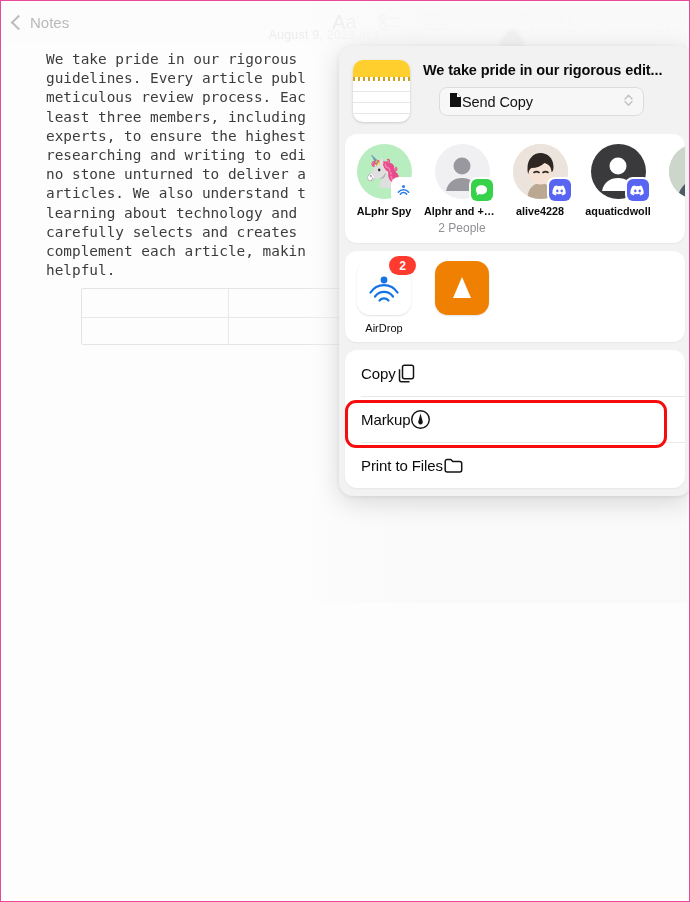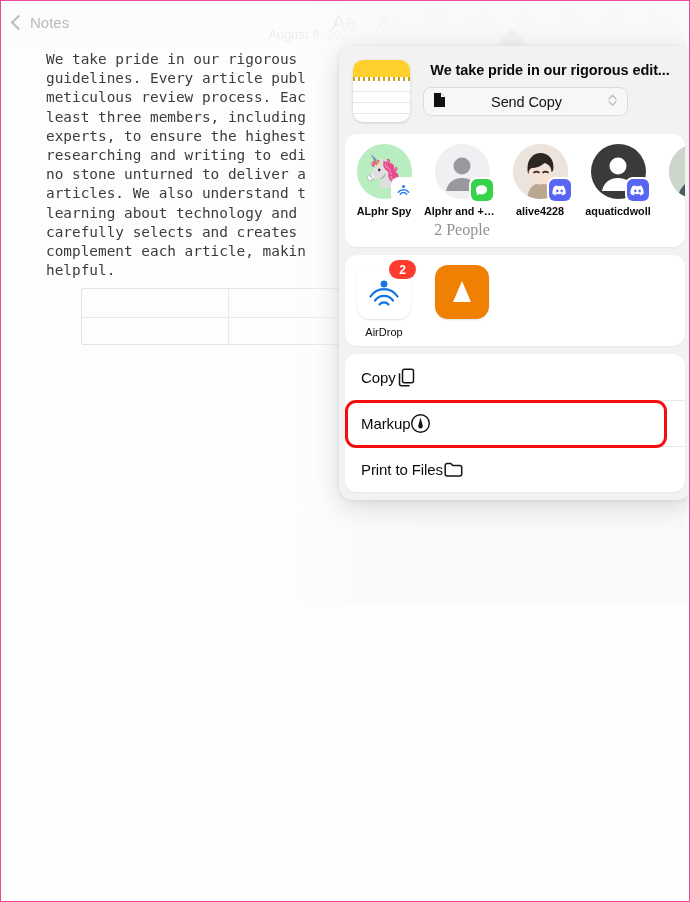--- a/index.html
+++ b/index.html
@@ -100,34 +100,35 @@
     padding:14px 14px 12px 14px;
   }
   .notes-thumb{
     width:57px;height:62px;border-radius:10px;background:#fff;
     box-shadow:0 1px 3px rgba(0,0,0,.16);
     overflow:hidden;flex:0 0 auto;position:relative;
   }
   .notes-thumb .top{height:17px;background:#ffcf2d;}
   .notes-thumb .holes{height:4px;background:repeating-linear-gradient(to right,#c9a21f 0 2px,transparent 2px 5px);}
   .notes-thumb .ln{height:1px;background:#e6e6e6;margin:10px 0 0 0;}
-  .head-right{flex:1 1 auto;min-width:0;padding-top:2px;text-align:center;}
+  .head-right{flex:1 1 auto;min-width:0;padding-top:2px;}
   .sheet-title{
     font-size:14.5px;font-weight:700;color:#0b0b0b;
     white-space:nowrap;overflow:hidden;text-overflow:ellipsis;
     letter-spacing:-.1px;
   }
   .send-pill{
     margin-top:9px;
     height:27px;
     border:1px solid #dcdcdd;border-radius:8px;
     background:#f7f7f8;
     display:flex;align-items:center;
-    padding:0 9px;gap:6px;
+    padding:0 9px;gap:0;
     max-width:185px;
+    margin-left:16px;
   }
   .send-pill .doc{flex:0 0 auto;}
   .send-pill .lbl{font-size:14.5px;color:#111;flex:1 1 auto;letter-spacing:-.1px;}
   .send-pill .updown{flex:0 0 auto;color:#c2c2c4;}
 
   
   .sheet-card{
     background:#fff;border-radius:12px;margin:0 6px 8px 6px;
     box-shadow:0 1px 2px rgba(0,0,0,.05);
     position:relative;
@@ -153,21 +154,21 @@
     font-size:12px;
   }
   .badge-airdrop{background:#fff;}
   .badge-msg{background:#36d34a;}
   .badge-discord{background:#5865f2;}
   .person-name{
     font-size:10.8px;font-weight:600;color:#0c0c0c;text-align:center;
     max-width:76px;white-space:nowrap;overflow:hidden;text-overflow:ellipsis;
     line-height:13px;
   }
-  .person-sub{font-size:16px;color:#909094;text-align:left;margin-top:-3px;font-family:Liberation Serif, serif;}
+  .person-sub{font-size:12px;color:#909094;text-align:left;margin-top:-3px;}
 
   .app{
     width:78px;flex:0 0 auto;display:flex;flex-direction:column;align-items:center;gap:7px;
   }
   .app-icon-wrap{position:relative;width:54px;height:54px;}
   .app-icon{
     width:54px;height:54px;border-radius:13px;overflow:hidden;
     display:flex;align-items:center;justify-content:center;
     box-shadow:0 1px 2px rgba(0,0,0,.12);background:#fff;
   }

